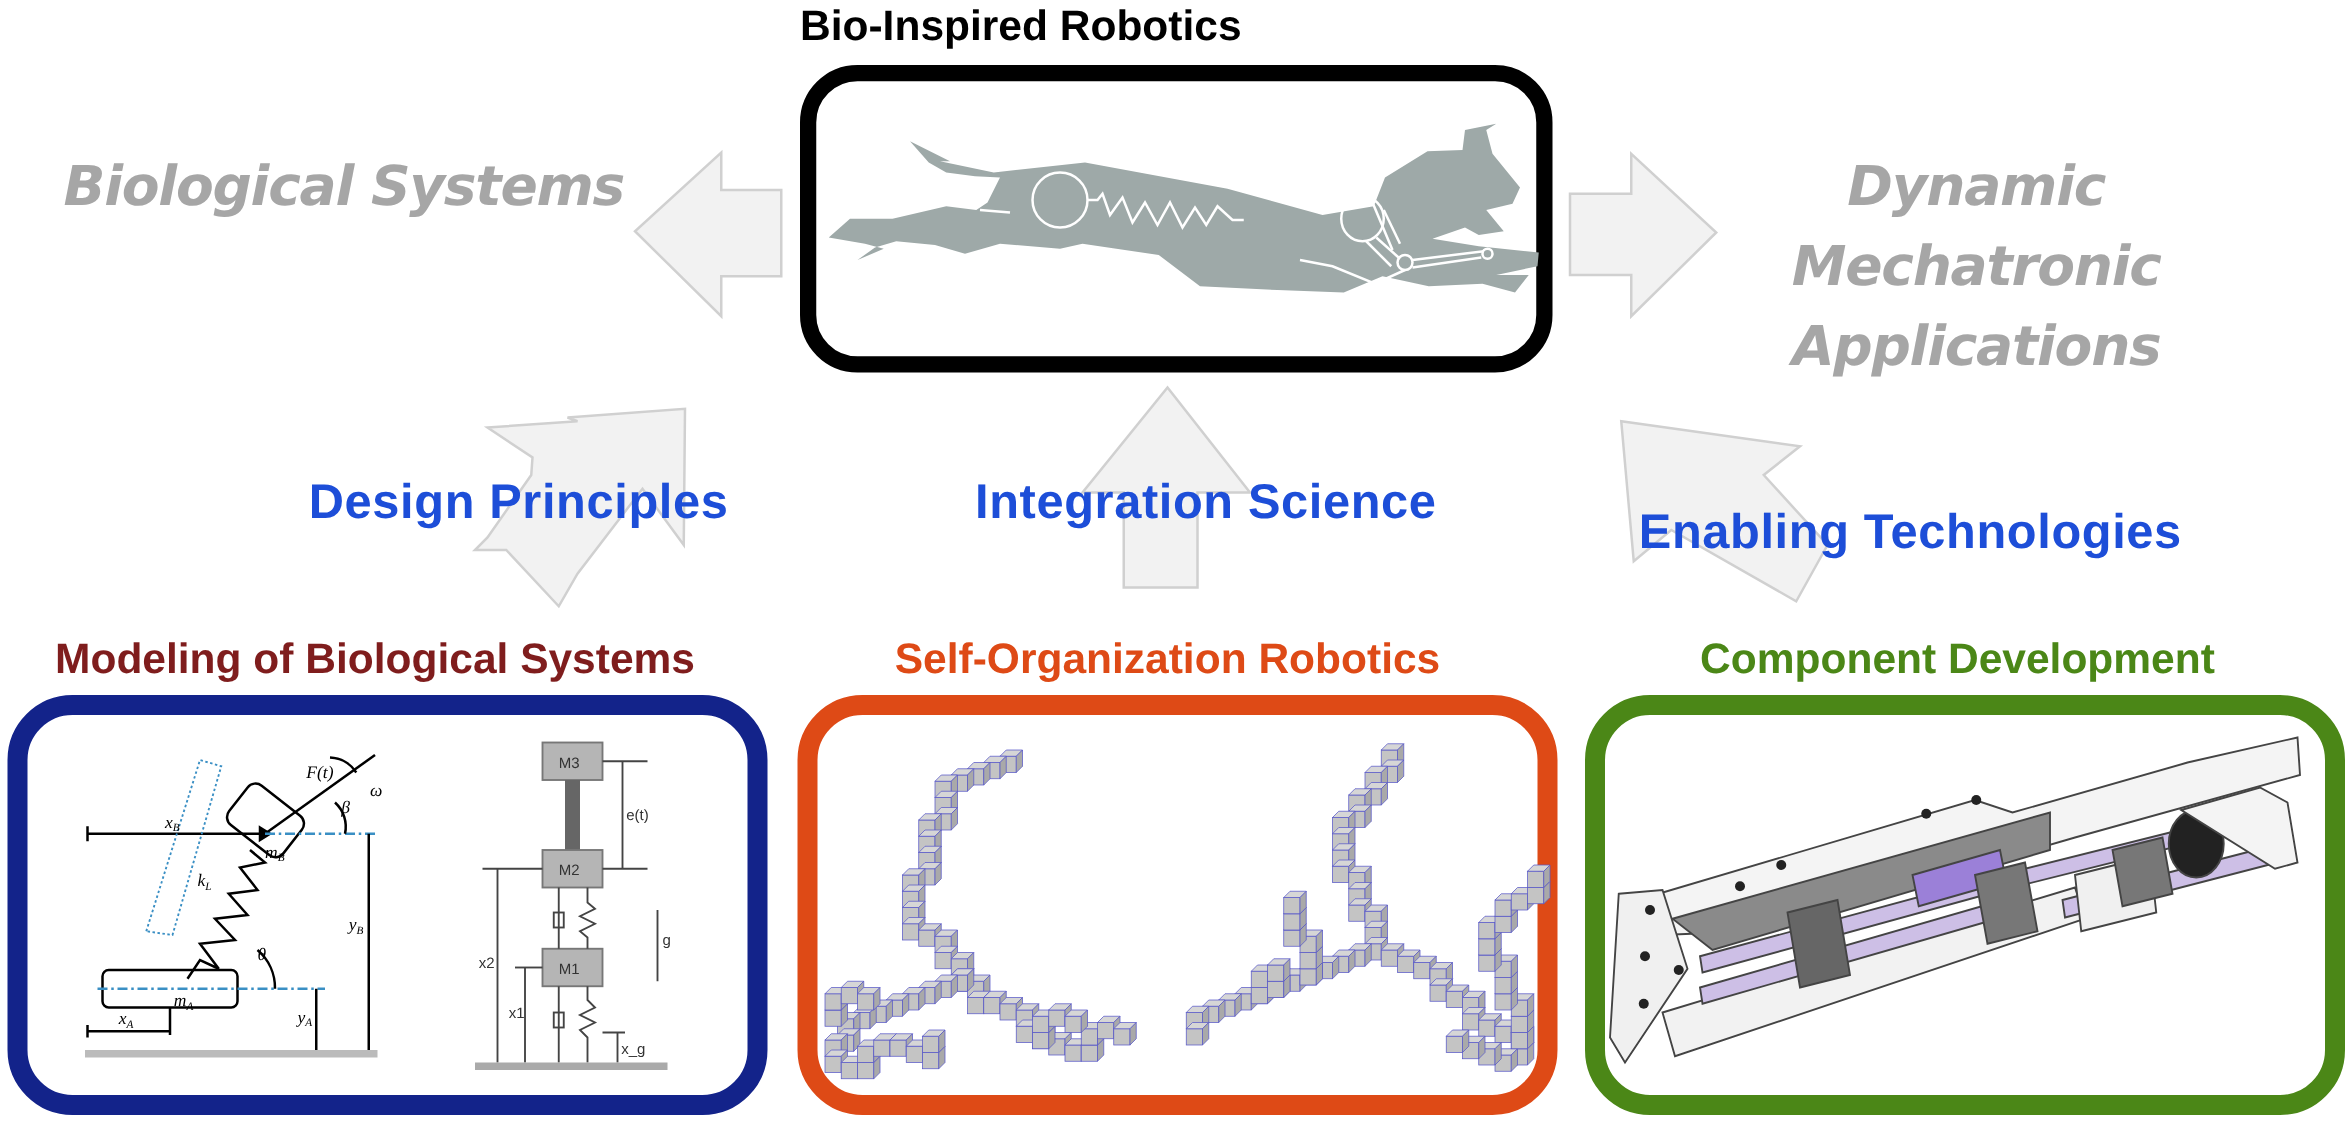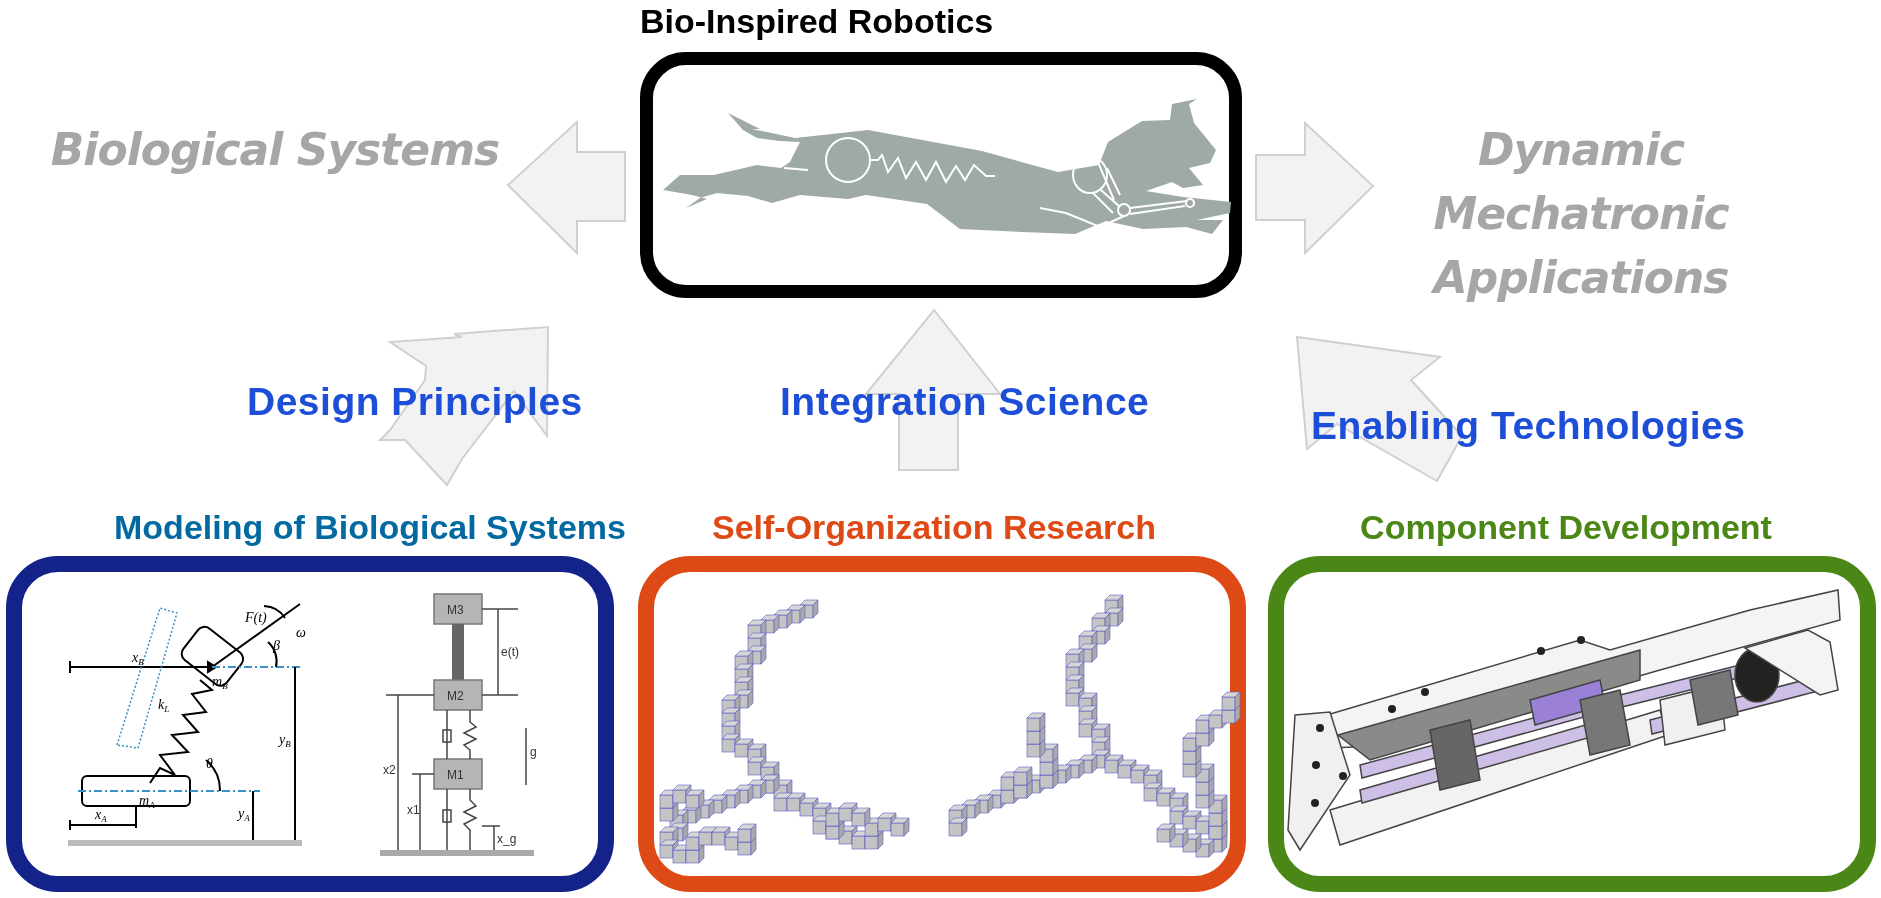--- a/index.html
+++ b/index.html
@@ -59,22 +59,22 @@
 </div>
 <div class="abs side-text" style="left:1326px;top:118px;width:510px;">
   <div>Dynamic Mechatronic</div>
   <div>Applications</div>
 </div>
 
 <div class="abs mid-label" style="left:247px;top:380px;">Design Principles</div>
 <div class="abs mid-label" style="left:780px;top:380px;">Integration Science</div>
 <div class="abs mid-label" style="left:1311px;top:404px;">Enabling Technologies</div>
 
-<div class="abs box-title" style="left:26px;width:600px;top:508px;color:#0369a1;text-align:right;">Modeling of Biological Systems</div>
-<div class="abs box-title" style="left:634px;width:600px;top:508px;color:#de4a16;">Self-Organization Research</div>
+<div class="abs box-title" style="left:0;width:600px;top:508px;color:#7f1d1d;">Modeling of Biological Systems</div>
+<div class="abs box-title" style="left:634px;width:600px;top:508px;color:#de4a16;">Self-Organization Robotics</div>
 <div class="abs box-title" style="left:1266px;width:600px;top:508px;color:#4b8717;">Component Development</div>
 
 <div class="abs panel" style="left:6px;top:556px;width:608px;height:336px;border:16px solid #13238a;"></div>
 <div class="abs panel" style="left:638px;top:556px;width:608px;height:336px;border:16px solid #de4a16;"></div>
 <div class="abs panel" style="left:1268px;top:556px;width:608px;height:336px;border:16px solid #4b8717;"></div>
 
 <svg width="1881" height="898" style="font-family:'Liberation Serif', serif;">
   <g fill="none" stroke="#000" stroke-width="2">
     <line x1="70" y1="667" x2="208" y2="667"></line>
     <line x1="70" y1="661" x2="70" y2="673"></line>

